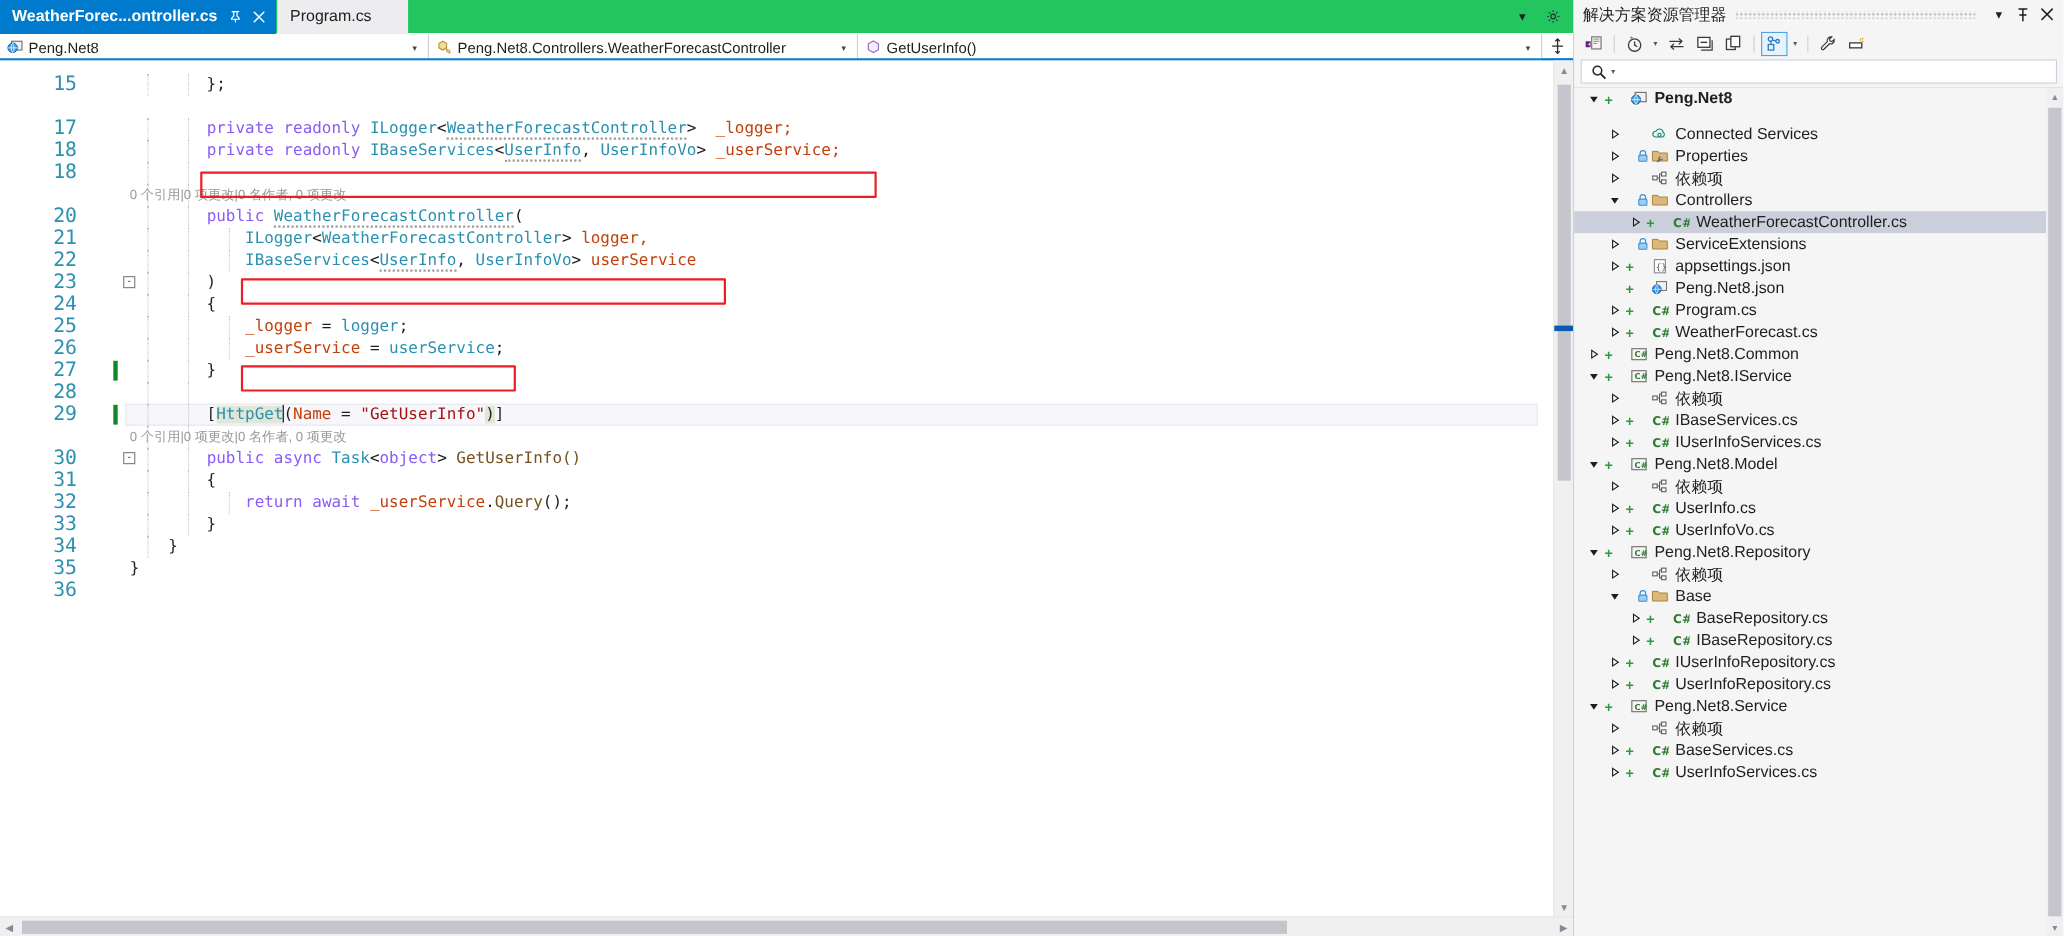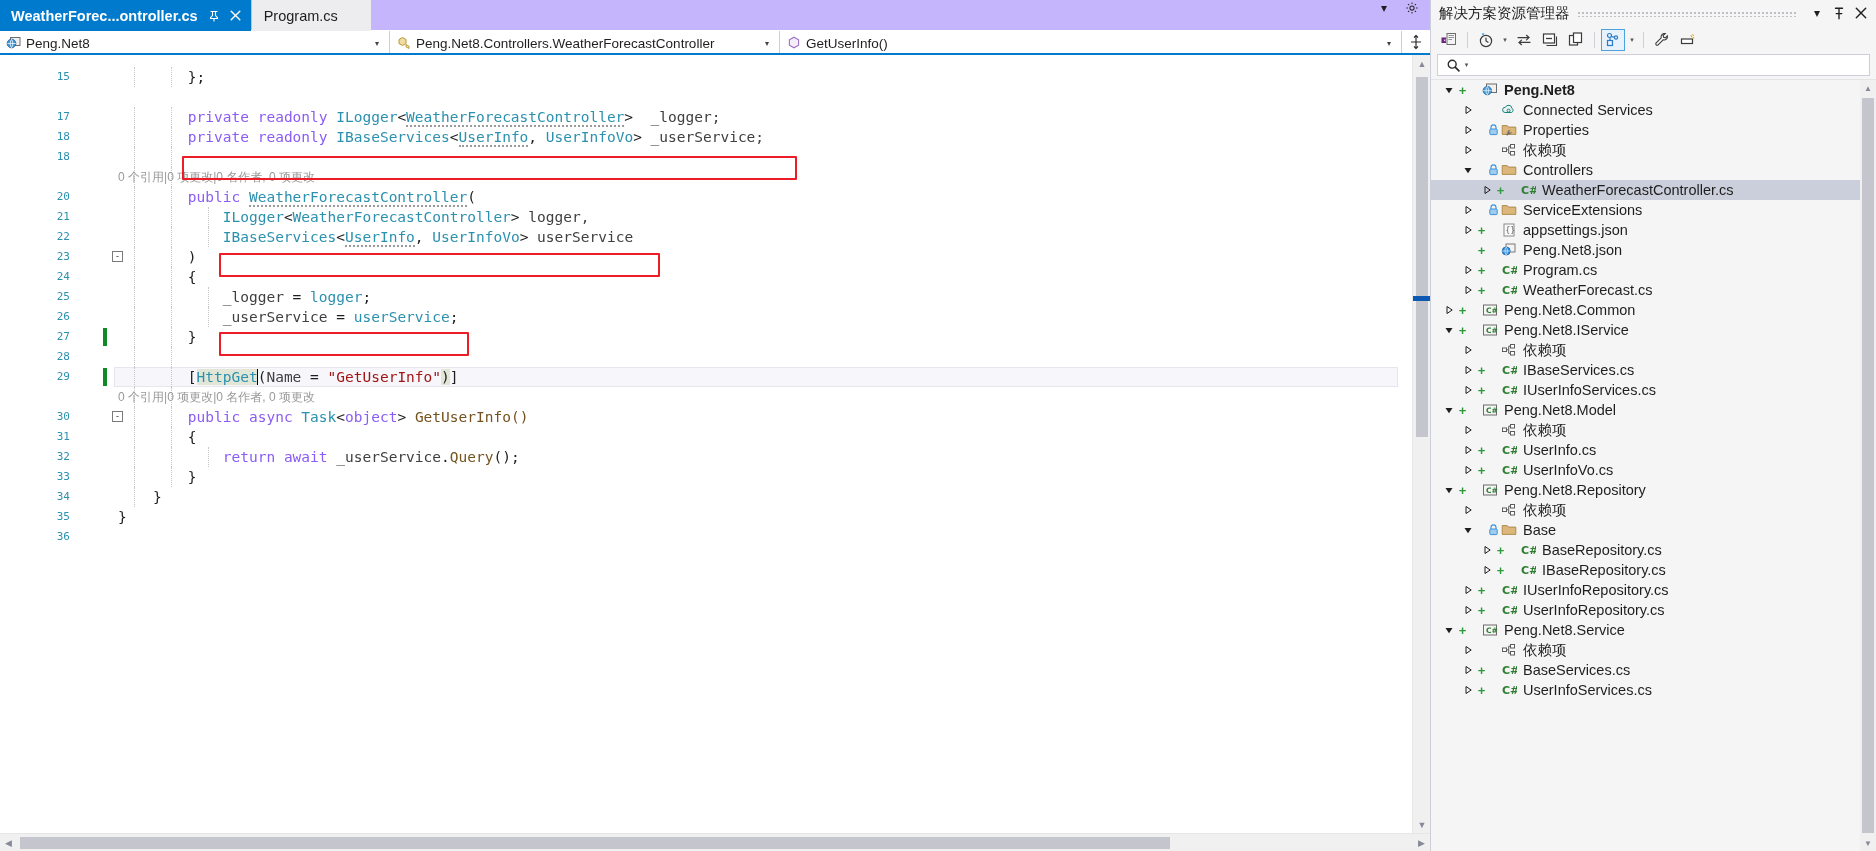--- a/index.html
+++ b/index.html
@@ -17,23 +17,23 @@
   #editor-side {
     width: 1430px; height: 851px;
     display: flex; flex-direction: column;
     background: #ffffff;
     position: relative;
   }
 
   
   .tabstrip {
     height: 31px;
-    background: #c4b5fd;
+    background: #22c55e;
     display: flex;
-    align-items: flex-start;
+    align-items: center;
     position: relative;
     border-bottom: 1px solid #ffffff;
   }
   .tab {
     display: flex; align-items: center;
     padding: 0 8px 0 11px;
     font-size: 14.5px;
     height: 31px;
     position: relative;
     cursor: default;
@@ -130,21 +130,21 @@
     height: 20px;
     white-space: pre;
     display: flex;
     align-items: center;
   }
   .ln {
     position: absolute; left: 0; top: 0;
     width: 70px; text-align: right;
     color: #2b91af;
     font-family: "DejaVu Sans Mono","Liberation Mono", monospace;
-    font-size: 11px;
+    font-size: 18px;
   }
   .gutter-change {
     position: absolute; left: 103px; top: 1px;
     width: 4px; height: 18px; background: #0f8a26;
   }
   .glyph-collapse {
     position: absolute; left: 112px; top: 4px;
     width: 11px; height: 11px;
     border: 1px solid #7a7a7a; background: #fff;
     font-size: 9px; line-height: 9px; text-align: center;
@@ -161,21 +161,21 @@
   }
   .cur-line-hl {
     position: absolute; left: 114px; right: 14px; top: 0; height: 20px;
     border: 1px solid #e6e6ef; background: #f6f6fb;
   }
   
   .kw   { color: #8b5cf6; }
   .typ  { color: #2b91af; }
   .str  { color: #a31515; }
   .punc { color: #1e1e1e; }
-  .idn  { color: #404040; }
+  .idn  { color: #c2410c; }
   .mth  { color: #74531f; }
   .codelens {
     position: absolute; left: 118px; top: 0;
     font-family: "Liberation Sans","DejaVu Sans", sans-serif;
     font-size: 12px; color: #999999; height: 20px; line-height: 20px;
     white-space: pre;
   }
   .sel-hl { background: #e2e6d6; margin-top: 34px; }
   .caret {
     display:inline-block; width:1px; height:16px; background:#000;
@@ -562,21 +562,21 @@
             <span class="tree-lock"></span>
             <span class="tree-icon">
               <svg width="16" height="16" viewBox="0 0 16 16">
                 <rect x="4.5" y="2" width="10" height="8.5" fill="#f0f0f0" stroke="#6d6d6d" stroke-width="1"></rect>
                 <circle cx="5.3" cy="8.6" r="4.2" fill="#3f9bdc" stroke="#1f5f99" stroke-width=".8"></circle>
                 <path d="M1.1 8.6h8.4M5.3 4.4c1.7 1.9 1.7 6.5 0 8.4M5.3 4.4c-1.7 1.9-1.7 6.5 0 8.4" stroke="#fff" stroke-width=".65" fill="none"></path>
               </svg>
             </span>
             <span class="tree-label bold">Peng.Net8</span>
           </div>
-          <div class="tree-row" style="padding-left: 29px;">
+          <div class="tree-row" style="padding-left: 29px; margin-top: 12px;">
             <span class="tree-exp">
               <svg width="10" height="10" viewBox="0 0 10 10">
                 <path d="M3 1.5v7L8.2 5z" fill="none" stroke="#1e1e1e" stroke-width="1"></path>
               </svg>
             </span>
             <span class="tree-plus"></span>
             <span class="tree-lock"></span>
             <span class="tree-icon">
               <svg width="16" height="16" viewBox="0 0 16 16">
                 <path d="M4 10.5a2.6 2.6 0 0 1 .4-5.2 3.4 3.4 0 0 1 6.5.9 2.4 2.4 0 0 1-.4 4.3z" fill="#e8f5f3" stroke="#1a8276" stroke-width="1"></path>

